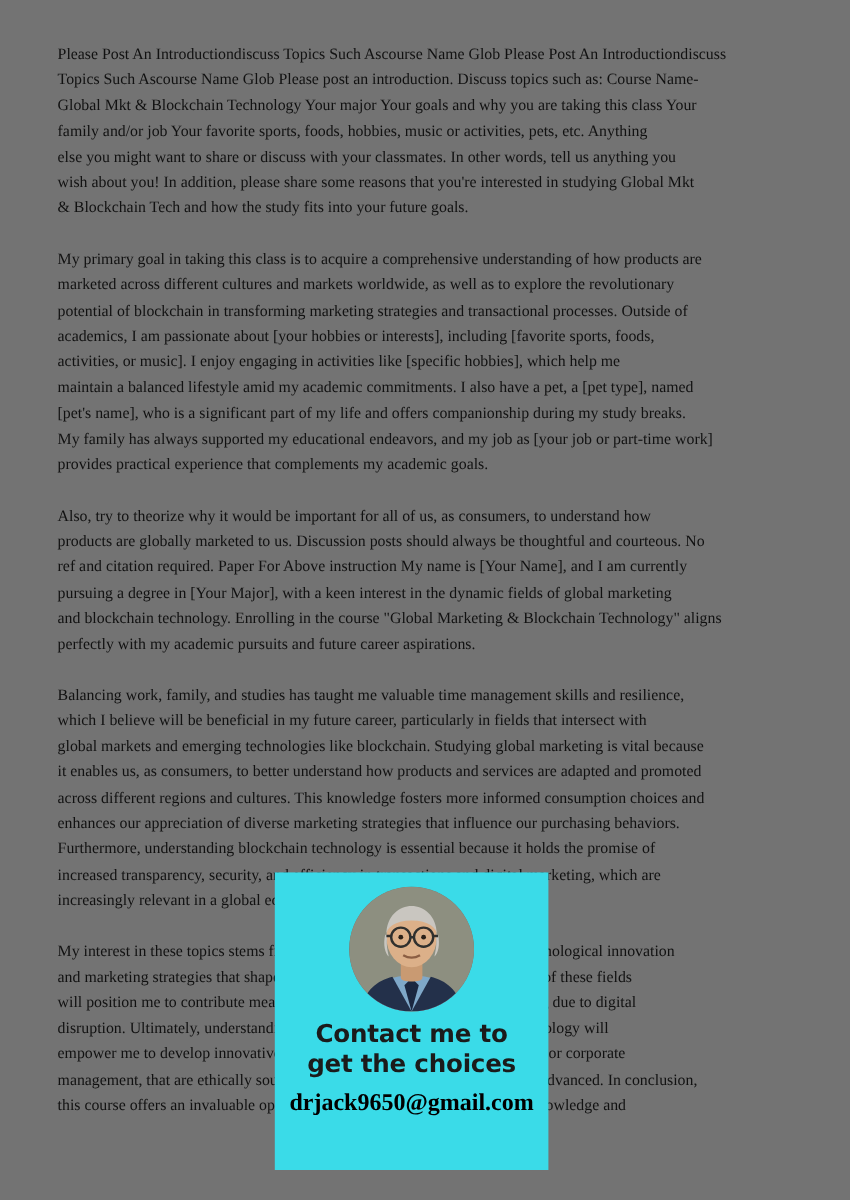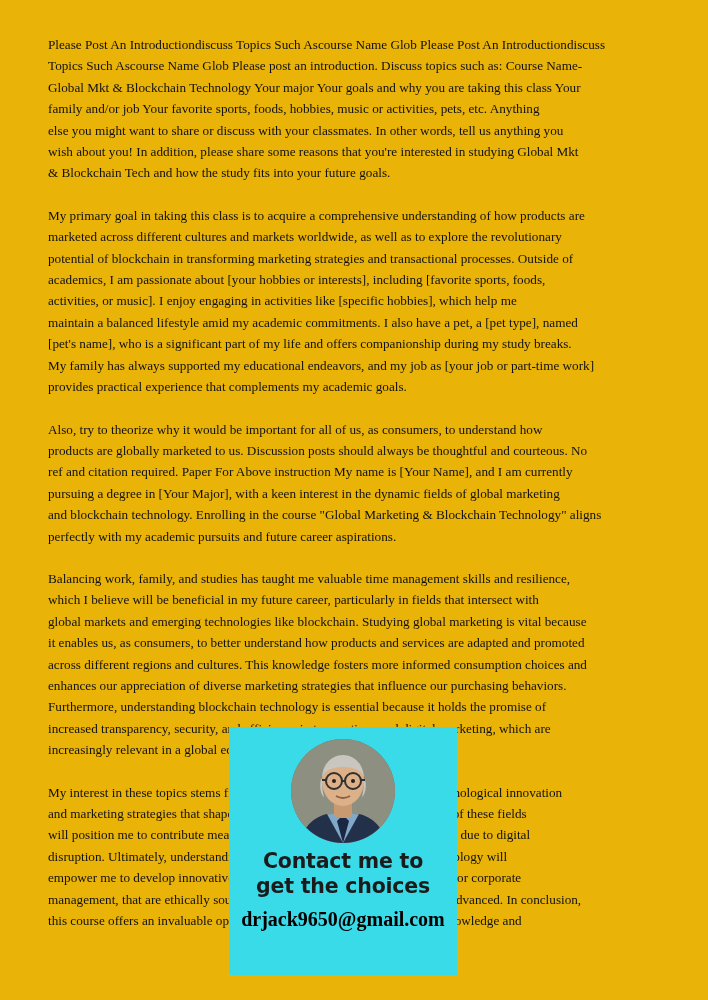--- a/index.html
+++ b/index.html
@@ -13,21 +13,21 @@
     position: relative;
     font-family: "Liberation Serif", serif;
     color: #000000;
     overflow: hidden;
   }
   .page {
     position: absolute;
     left: 0; top: 0;
     width: 708px;
     height: 1000px;
-    background: #eab308;
+    background: #737373;
   }
   .doc-body {
     position: absolute;
     left: 48px;
     top: 34px;
     width: 608px;
   }
   .para {
     font-size: 13.2px;
     line-height: 21.4px;

